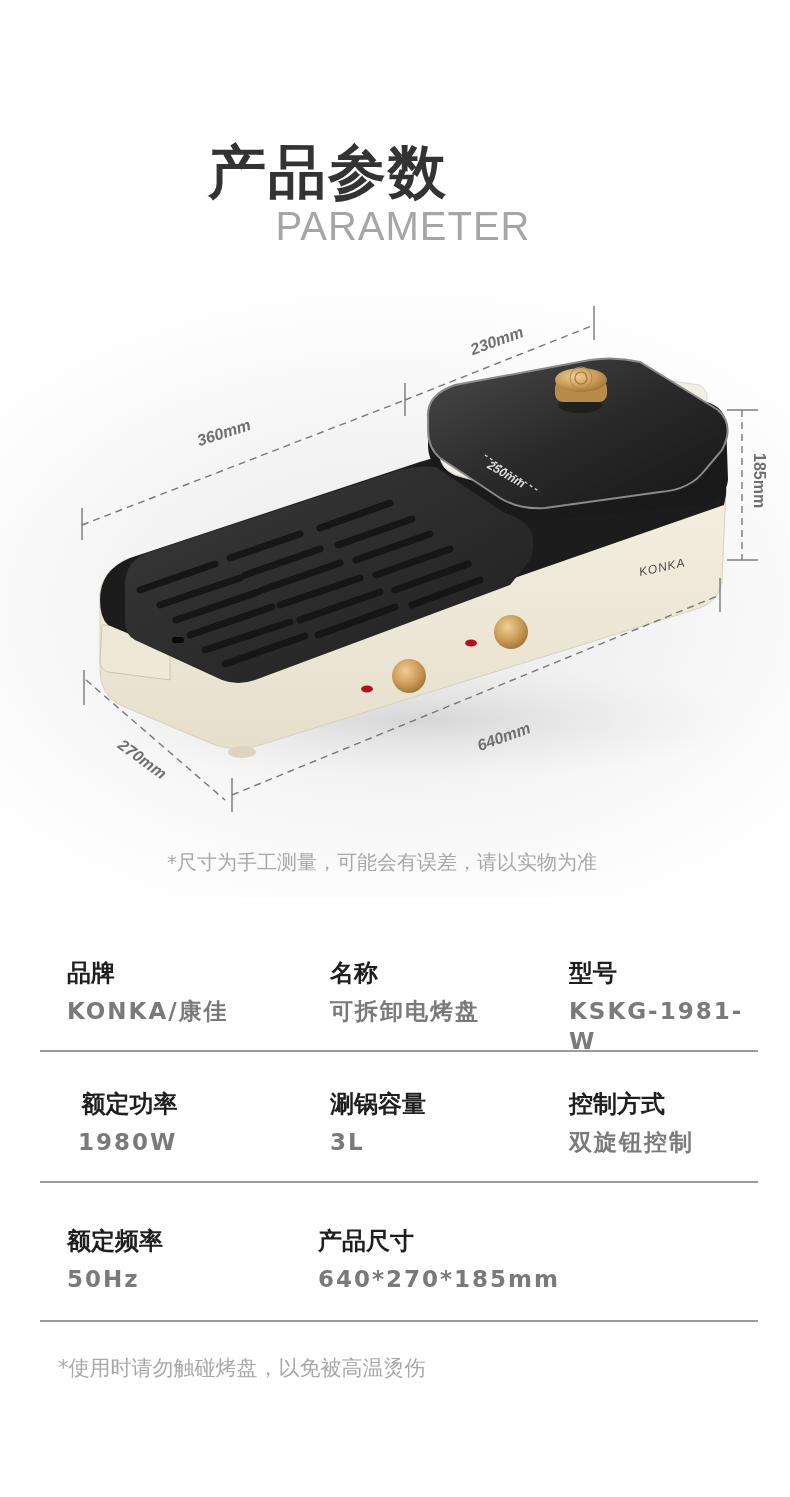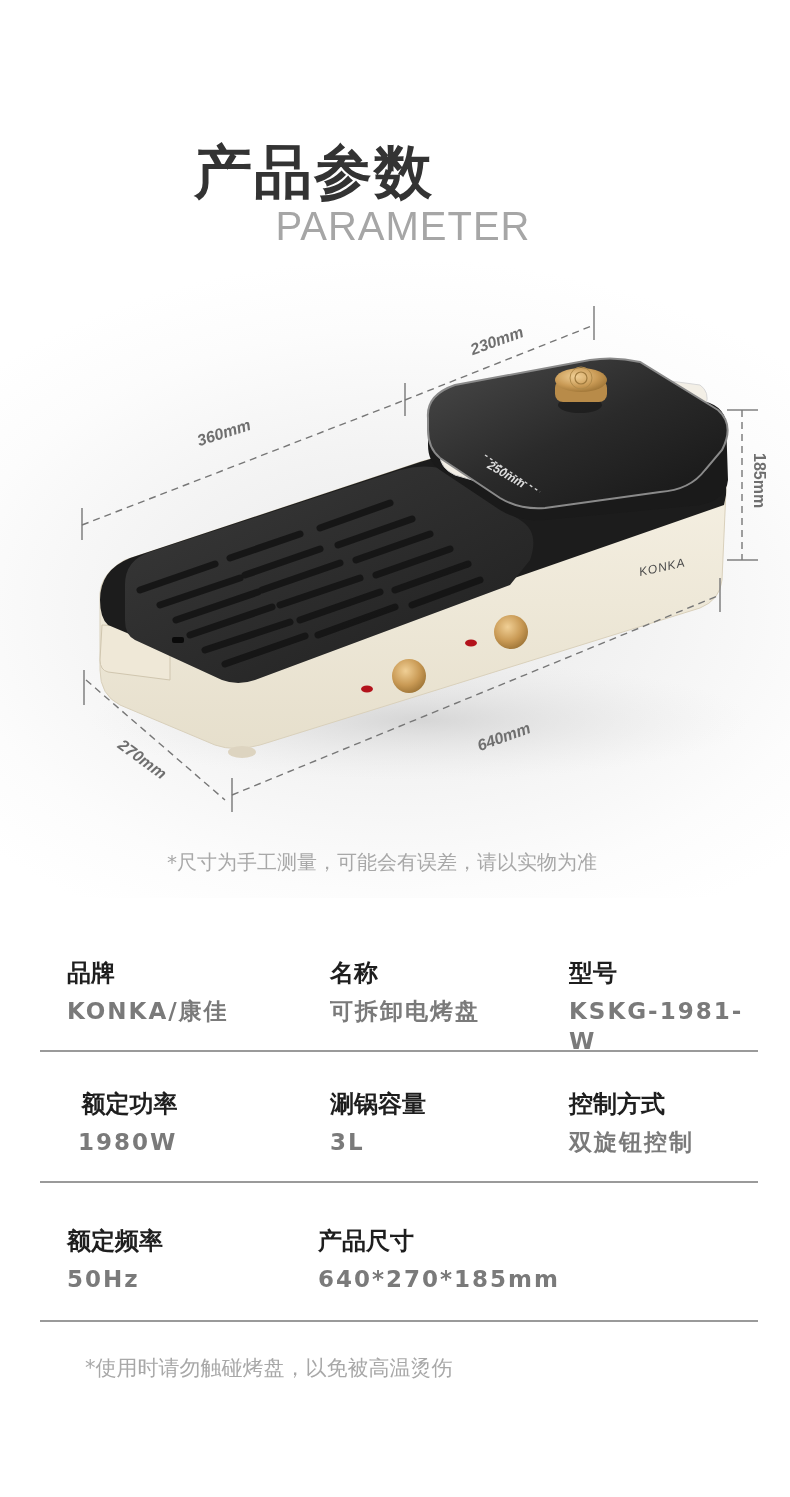--- a/index.html
+++ b/index.html
@@ -1,21 +1,21 @@
 <!DOCTYPE html>
 <html><head>
 <meta charset="utf-8">
 <style>
   * { margin: 0; padding: 0; box-sizing: border-box; }
   html, body { width: 790px; height: 1497px; background: #ffffff; overflow: hidden; }
   body { font-family: "DejaVu Sans", "Liberation Sans", sans-serif; position: relative; }
 
   .header { position: absolute; left: 0; top: 0; width: 790px; height: 260px; background: #ffffff; }
   .title-cn {
-    position: absolute; left: 0; width: 628px; top: 138px; text-align: center;
+    position: absolute; left: 14px; width: 628px; top: 138px; text-align: center;
     font-size: 58px; font-weight: bold; color: #333333; letter-spacing: 2px; line-height: 68px;
   }
   .title-en {
     position: absolute; left: 8px; width: 790px; top: 208px; text-align: center;
     font-family: "Liberation Sans", sans-serif;
     font-size: 40px; color: #a6a6a6; letter-spacing: 1px; line-height: 36px;
   }
 
   .product-area {
     position: absolute; left: 0; top: 258px; width: 790px; height: 640px;
@@ -34,21 +34,21 @@
   }
 
   .specs { position: absolute; left: 0; top: 940px; width: 790px; }
   .spec-row { position: absolute; left: 40px; width: 718px; height: 112px; }
   .spec-row .divider { position: absolute; left: 0; width: 718px; bottom: 0; height: 2px; background: #9a9a9a; }
   .spec-cell { position: absolute; top: 18px; }
   .spec-label { font-size: 24px; font-weight: bold; color: #1e1e1e; line-height: 30px; }
   .spec-value { margin-top: 8px; font-size: 23px; font-weight: bold; color: #7a7a7a; line-height: 30px; letter-spacing: 2px; }
 
   .disclaimer-2 {
-    position: absolute; left: 85px; top: 1354px;
+    position: absolute; left: 58px; top: 1354px;
     font-size: 21px; color: #a8a8a8; line-height: 28px;
   }
 </style>
 </head>
 <body>
 
 <div class="header">
   <div class="title-cn">产品参数</div>
   <div class="title-en">PARAMETER</div>
 </div>

